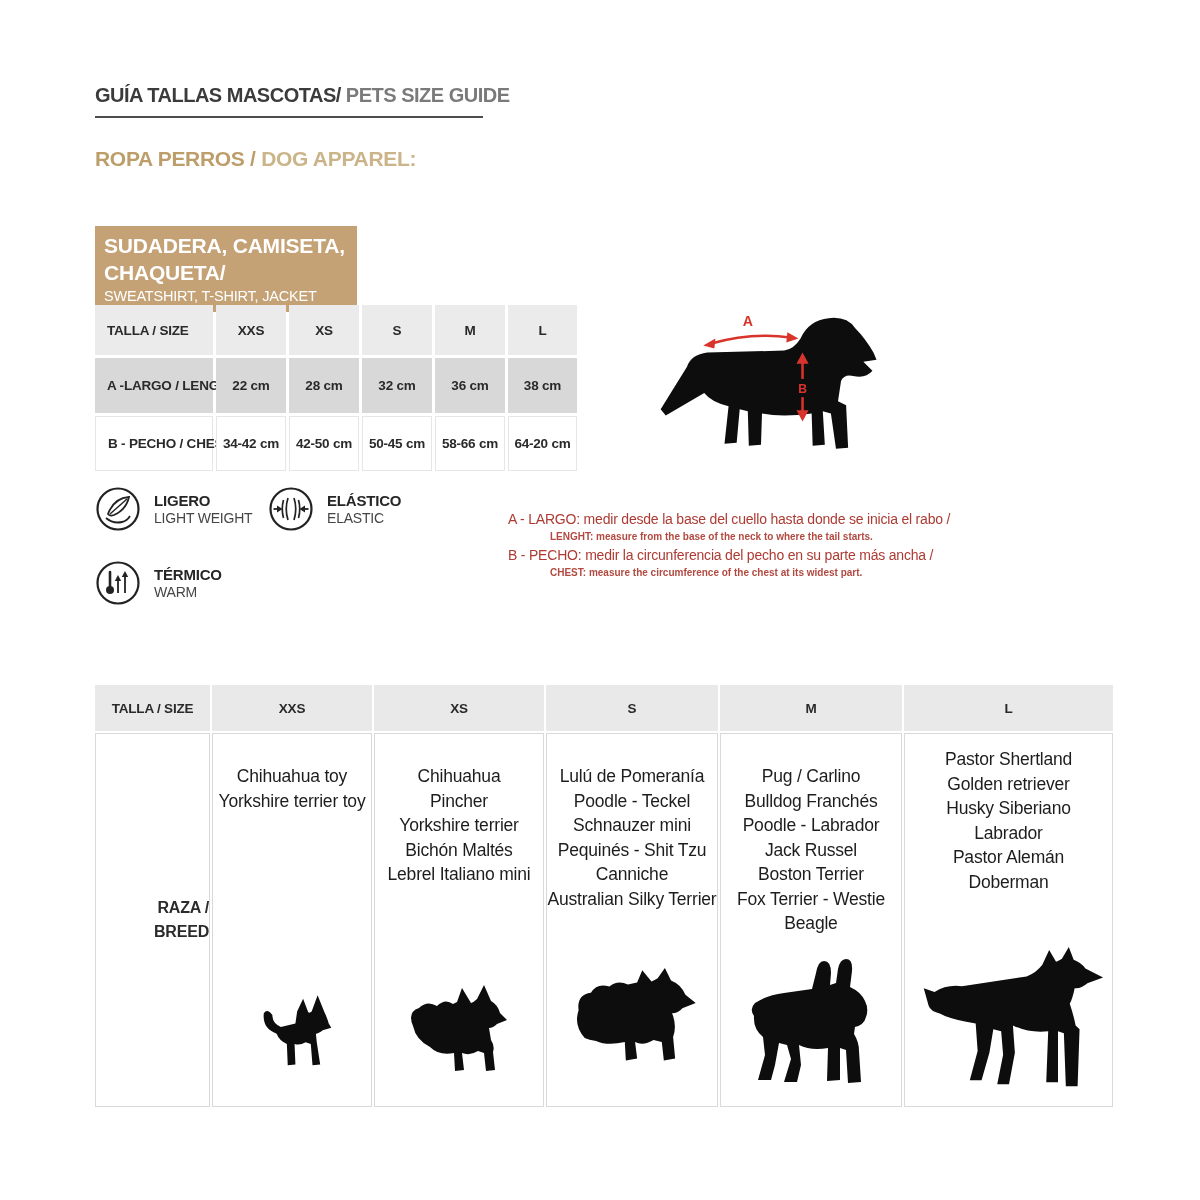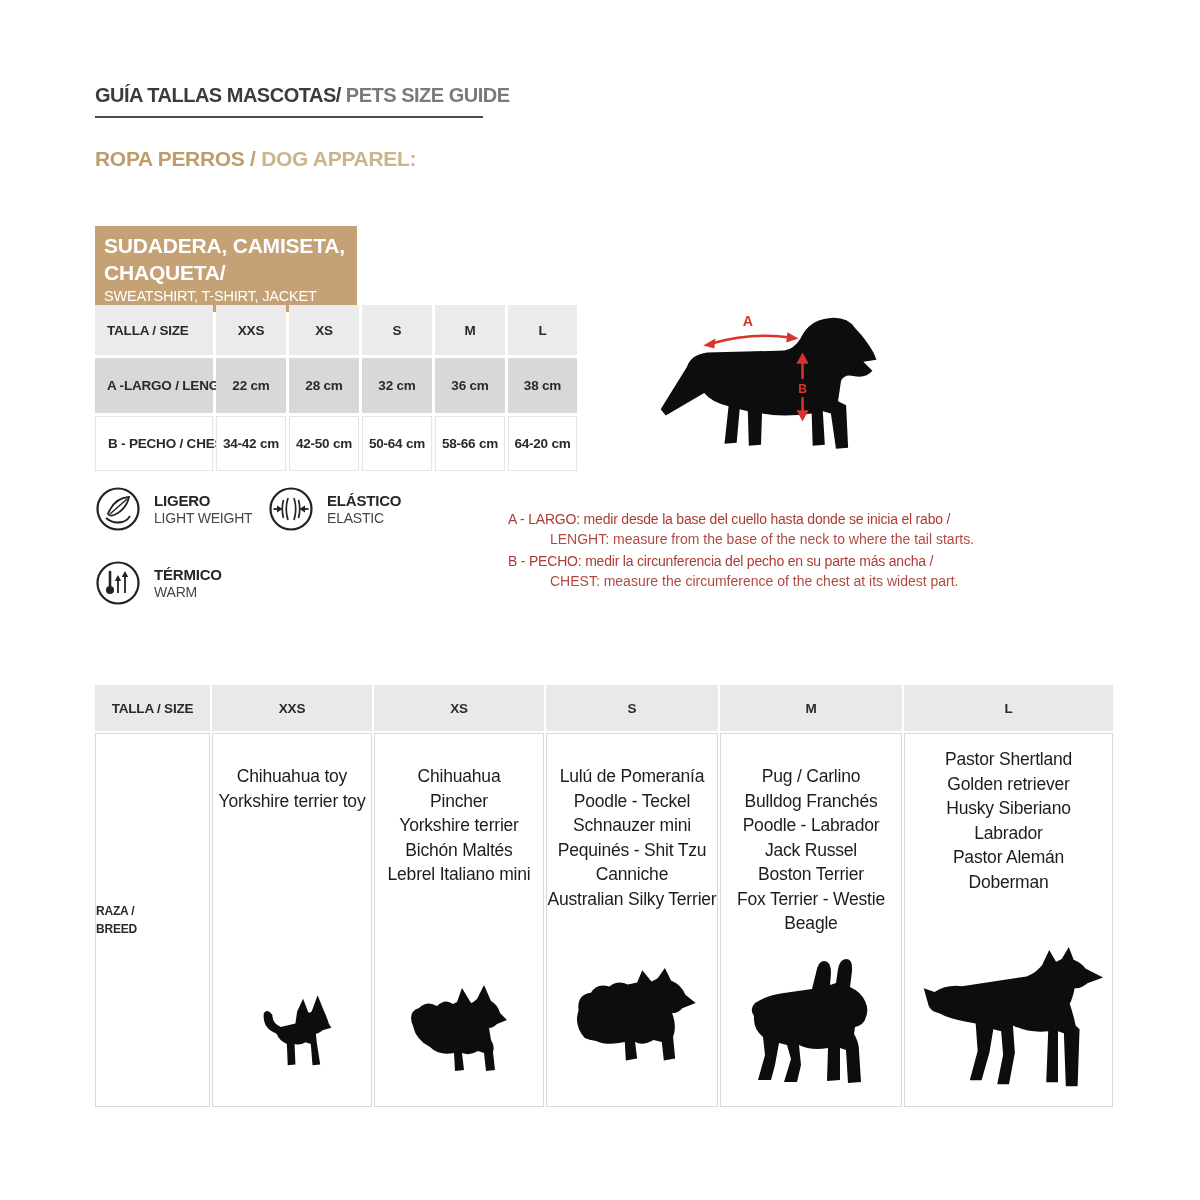--- a/index.html
+++ b/index.html
@@ -54,38 +54,38 @@
   }
   .feature{display:flex;align-items:center;}
   .feature .fic{flex:0 0 46px;height:46px;}
   .feature .ftx{margin-left:13px;line-height:1.2;}
   .feature .ft1{font-size:15px;font-weight:bold;letter-spacing:-0.2px;color:#262626;}
   .feature .ft2{font-size:14px;font-weight:500;color:#454545;letter-spacing:-0.2px;}
 
   
   .notes{left:508px;top:509px;width:490px;color:#ad3b33;}
   .notes .nb{font-size:14px;font-weight:normal;letter-spacing:-0.2px;line-height:1.45;}
-  .notes .nl{font-size:14px;font-weight:400;padding-left:42px;line-height:1.55;color:#b24a41;}
+  .notes .nl{font-size:10px;font-weight:700;padding-left:42px;line-height:1.55;color:#b24a41;}
 
   
   .breed-table{
     left:95px;top:685px;display:grid;
     grid-template-columns:115px 160px 170px 172px 182px 209px;
     grid-template-rows:46px 374px;gap:2px;
   }
   .breed-table .bhdr{
     background:#e9e9e9;display:flex;align-items:center;justify-content:center;
     font-size:13.5px;font-weight:bold;letter-spacing:-0.2px;color:#2a2a2a;white-space:nowrap;
   }
   .breed-table .bcell{
     background:#ffffff;border:1px solid #d9d9d9;position:relative;text-align:center;
   }
   .breed-label{
-    display:flex;flex-direction:column;align-items:flex-start;justify-content:center;height:100%;
-    font-size:12px;font-weight:bold;letter-spacing:-0.2px;line-height:1.5;
+    display:flex;flex-direction:column;align-items:flex-end;justify-content:center;height:100%;
+    font-size:16px;font-weight:bold;letter-spacing:-0.2px;line-height:1.5;
   }
   .breeds{padding-top:30px;font-size:17.5px;line-height:24.5px;color:#1d1d1d;letter-spacing:-0.2px;}
   .breeds.tight{padding-top:13px;}
   .dog{position:absolute;left:50%;transform:translateX(-50%);}
 </style>
 </head>
 <body>
 
 <div class="abs page-title">
   <span class="t1">GUÍA TALLAS MASCOTAS/</span><span class="t2"> PETS SIZE GUIDE</span>
@@ -111,21 +111,21 @@
   <div class="cell rowa first">A -LARGO / LENGTH</div>
   <div class="cell rowa">22 cm</div>
   <div class="cell rowa">28 cm</div>
   <div class="cell rowa">32 cm</div>
   <div class="cell rowa">36 cm</div>
   <div class="cell rowa">38 cm</div>
 
   <div class="cell rowb first">B - PECHO / CHEST</div>
   <div class="cell rowb">34-42 cm</div>
   <div class="cell rowb">42-50 cm</div>
-  <div class="cell rowb">50-64 cm</div>
+  <div class="cell rowb">50-45 cm</div>
   <div class="cell rowb">58-66 cm</div>
   <div class="cell rowb">64-20 cm</div>
 </div>
 
 <div class="abs diagram">
   <svg width="250" height="152" viewBox="0 0 240 150">
     <path fill="#0d0d0d" d="M20,100 L46,58 Q50,46 66,44 L142,42 Q152,40 158,30 Q166,12 186,10 Q204,8 212,20 Q222,30 230,44 L233,51 L220,53 L229,62 Q222,70 210,67 Q201,65 198,72 L195,92 L203,96 L205,138 L193,139 L188,104 L180,102 L182,135 L170,136 L169,104 Q140,108 120,104 L119,135 L107,136 L106,102 L98,100 L95,133 L83,134 L87,97 Q70,93 63,84 L25,106 Z"></path>
 
     <g stroke="#d9342b" fill="#d9342b">
       <path d="M70,35 Q110,24 148,29" fill="none" stroke-width="2.5"></path>

